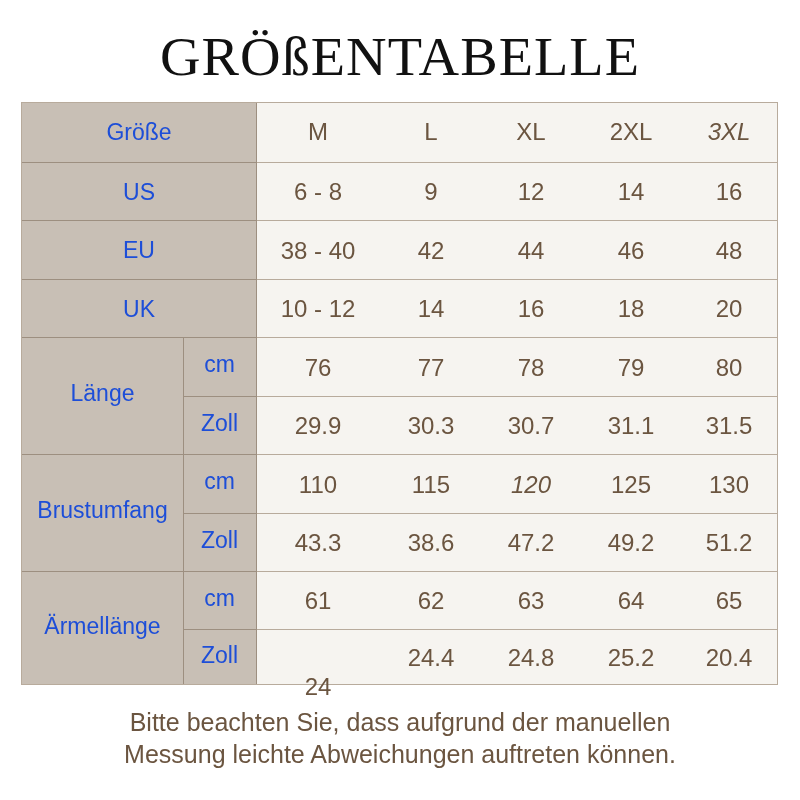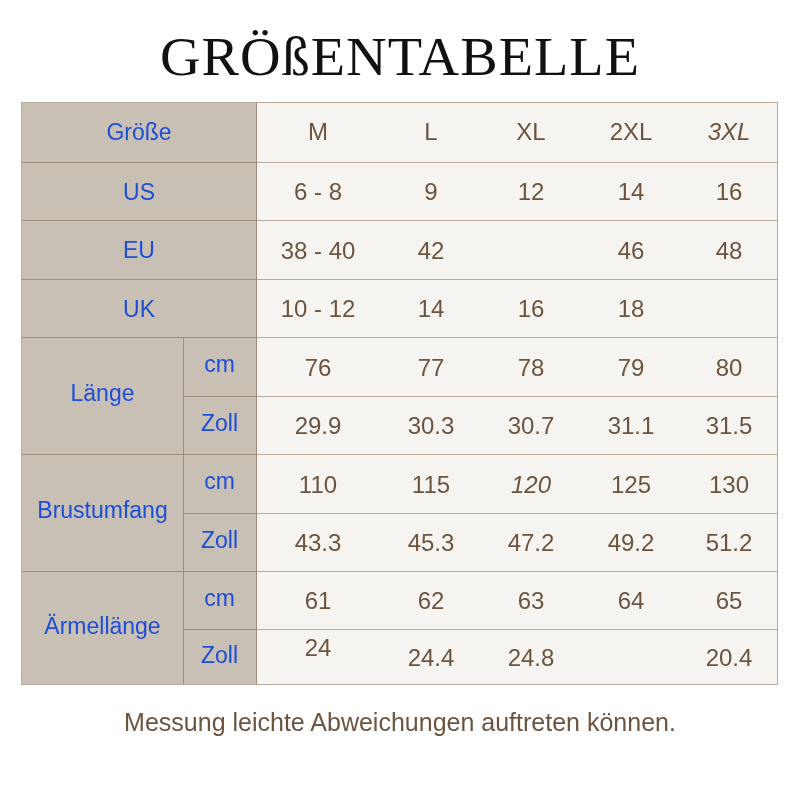--- a/index.html
+++ b/index.html
@@ -46,61 +46,64 @@
     <div class="cell dcell" style="left: 657px; top: 0px; width: 100px; height: 58px; font-style: italic;">3XL</div>
     <div class="cell hdr" style="left: 0px; top: 60px; width: 234px; height: 58px;">US</div>
     <div class="cell dcell" style="left: 246px; top: 60px; width: 100px; height: 58px;">6 - 8</div>
     <div class="cell dcell" style="left: 359px; top: 60px; width: 100px; height: 58px;">9</div>
     <div class="cell dcell" style="left: 459px; top: 60px; width: 100px; height: 58px;">12</div>
     <div class="cell dcell" style="left: 559px; top: 60px; width: 100px; height: 58px;">14</div>
     <div class="cell dcell" style="left: 657px; top: 60px; width: 100px; height: 58px;">16</div>
     <div class="cell hdr" style="left: 0px; top: 118px; width: 234px; height: 59px;">EU</div>
     <div class="cell dcell" style="left: 246px; top: 118px; width: 100px; height: 59px;">38 - 40</div>
     <div class="cell dcell" style="left: 359px; top: 118px; width: 100px; height: 59px;">42</div>
+    <div class="cell dcell" style="left: 459px; top: 118px; width: 100px; height: 59px;">44</div>
     <div class="cell dcell" style="left: 559px; top: 118px; width: 100px; height: 59px;">46</div>
     <div class="cell dcell" style="left: 657px; top: 118px; width: 100px; height: 59px;">48</div>
     <div class="cell hdr" style="left: 0px; top: 177px; width: 234px; height: 58px;">UK</div>
     <div class="cell dcell" style="left: 246px; top: 177px; width: 100px; height: 58px;">10 - 12</div>
     <div class="cell dcell" style="left: 359px; top: 177px; width: 100px; height: 58px;">14</div>
     <div class="cell dcell" style="left: 459px; top: 177px; width: 100px; height: 58px;">16</div>
     <div class="cell dcell" style="left: 559px; top: 177px; width: 100px; height: 58px;">18</div>
+    <div class="cell dcell" style="left: 657px; top: 177px; width: 100px; height: 58px;">20</div>
     <div class="cell hdr hdr-unit" style="left: 161px; top: 235px; width: 73px; height: 53px;">cm</div>
     <div class="cell dcell" style="left: 246px; top: 235px; width: 100px; height: 59px;">76</div>
     <div class="cell dcell" style="left: 359px; top: 235px; width: 100px; height: 59px;">77</div>
     <div class="cell dcell" style="left: 459px; top: 235px; width: 100px; height: 59px;">78</div>
     <div class="cell dcell" style="left: 559px; top: 235px; width: 100px; height: 59px;">79</div>
     <div class="cell dcell" style="left: 657px; top: 235px; width: 100px; height: 59px;">80</div>
     <div class="cell hdr hdr-unit" style="left: 161px; top: 294px; width: 73px; height: 52px;">Zoll</div>
     <div class="cell dcell" style="left: 246px; top: 294px; width: 100px; height: 58px;">29.9</div>
     <div class="cell dcell" style="left: 359px; top: 294px; width: 100px; height: 58px;">30.3</div>
     <div class="cell dcell" style="left: 459px; top: 294px; width: 100px; height: 58px;">30.7</div>
     <div class="cell dcell" style="left: 559px; top: 294px; width: 100px; height: 58px;">31.1</div>
     <div class="cell dcell" style="left: 657px; top: 294px; width: 100px; height: 58px;">31.5</div>
     <div class="cell hdr hdr-unit" style="left: 161px; top: 352px; width: 73px; height: 53px;">cm</div>
     <div class="cell dcell" style="left: 246px; top: 352px; width: 100px; height: 59px;">110</div>
     <div class="cell dcell" style="left: 359px; top: 352px; width: 100px; height: 59px;">115</div>
     <div class="cell dcell" style="left: 459px; top: 352px; width: 100px; height: 59px; font-style: italic;">120</div>
     <div class="cell dcell" style="left: 559px; top: 352px; width: 100px; height: 59px;">125</div>
     <div class="cell dcell" style="left: 657px; top: 352px; width: 100px; height: 59px;">130</div>
     <div class="cell hdr hdr-unit" style="left: 161px; top: 411px; width: 73px; height: 52px;">Zoll</div>
     <div class="cell dcell" style="left: 246px; top: 411px; width: 100px; height: 58px;">43.3</div>
-    <div class="cell dcell" style="left: 359px; top: 411px; width: 100px; height: 58px;">45.3</div>
+    <div class="cell dcell" style="left: 359px; top: 411px; width: 100px; height: 58px;">38.6</div>
     <div class="cell dcell" style="left: 459px; top: 411px; width: 100px; height: 58px;">47.2</div>
     <div class="cell dcell" style="left: 559px; top: 411px; width: 100px; height: 58px; text-align: center;">49.2</div>
     <div class="cell dcell" style="left: 657px; top: 411px; width: 100px; height: 58px;">51.2</div>
     <div class="cell hdr hdr-unit" style="left: 161px; top: 469px; width: 73px; height: 52px;">cm</div>
     <div class="cell dcell" style="left: 246px; top: 469px; width: 100px; height: 58px;">61</div>
     <div class="cell dcell" style="left: 359px; top: 469px; width: 100px; height: 58px;">62</div>
     <div class="cell dcell" style="left: 459px; top: 469px; width: 100px; height: 58px;">63</div>
     <div class="cell dcell" style="left: 559px; top: 469px; width: 100px; height: 58px;">64</div>
     <div class="cell dcell" style="left: 657px; top: 469px; width: 100px; height: 58px;">65</div>
     <div class="cell hdr hdr-unit" style="left: 161px; top: 527px; width: 73px; height: 50px;">Zoll</div>
-    <div class="cell dcell" style="left: 246px; top: 517px; width: 100px; height: 56px;">24</div>
+    <div class="cell dcell" style="left: 246px; top: 556px; width: 100px; height: 56px;">24</div>
     <div class="cell dcell" style="left: 359px; top: 527px; width: 100px; height: 56px;">24.4</div>
     <div class="cell dcell" style="left: 459px; top: 527px; width: 100px; height: 56px;">24.8</div>
+    <div class="cell dcell" style="left: 559px; top: 527px; width: 100px; height: 56px;">25.2</div>
     <div class="cell dcell" style="left: 657px; top: 527px; width: 100px; height: 56px;">20.4</div>
     <div class="cell hdr" style="left: 0px; top: 235px; width: 161px; height: 111px;">Länge</div>
     <div class="cell hdr" style="left: 0px; top: 352px; width: 161px; height: 111px;">Brustumfang</div>
     <div class="cell hdr" style="left: 0px; top: 469px; width: 161px; height: 108px;">Ärmellänge</div>
     <div class="hline dark" style="left: 0px; top: 59px; width: 234px;"></div>
     <div class="hline" style="left: 234px; top: 59px; width: 521px;"></div>
     <div class="hline dark" style="left: 0px; top: 117px; width: 234px;"></div>
     <div class="hline" style="left: 234px; top: 117px; width: 521px;"></div>
     <div class="hline dark" style="left: 0px; top: 176px; width: 234px;"></div>
     <div class="hline" style="left: 234px; top: 176px; width: 521px;"></div>
@@ -114,14 +117,15 @@
     <div class="hline" style="left: 234px; top: 410px; width: 521px;"></div>
     <div class="hline dark" style="left: 0px; top: 468px; width: 234px;"></div>
     <div class="hline" style="left: 234px; top: 468px; width: 521px;"></div>
     <div class="hline dark" style="left: 161px; top: 526px; width: 73px;"></div>
     <div class="hline" style="left: 234px; top: 526px; width: 521px;"></div>
     <div class="vline" style="left: 161px; top: 234px; height: 347px;"></div>
     <div class="vline" style="left: 234px; top: 0px; height: 581px;"></div>
   </div>
 
 <div class="note">
+  <div>Bitte beachten Sie, dass aufgrund der manuellen</div>
   <div>Messung leichte Abweichungen auftreten können.</div>
 </div>
 
 </body></html>

